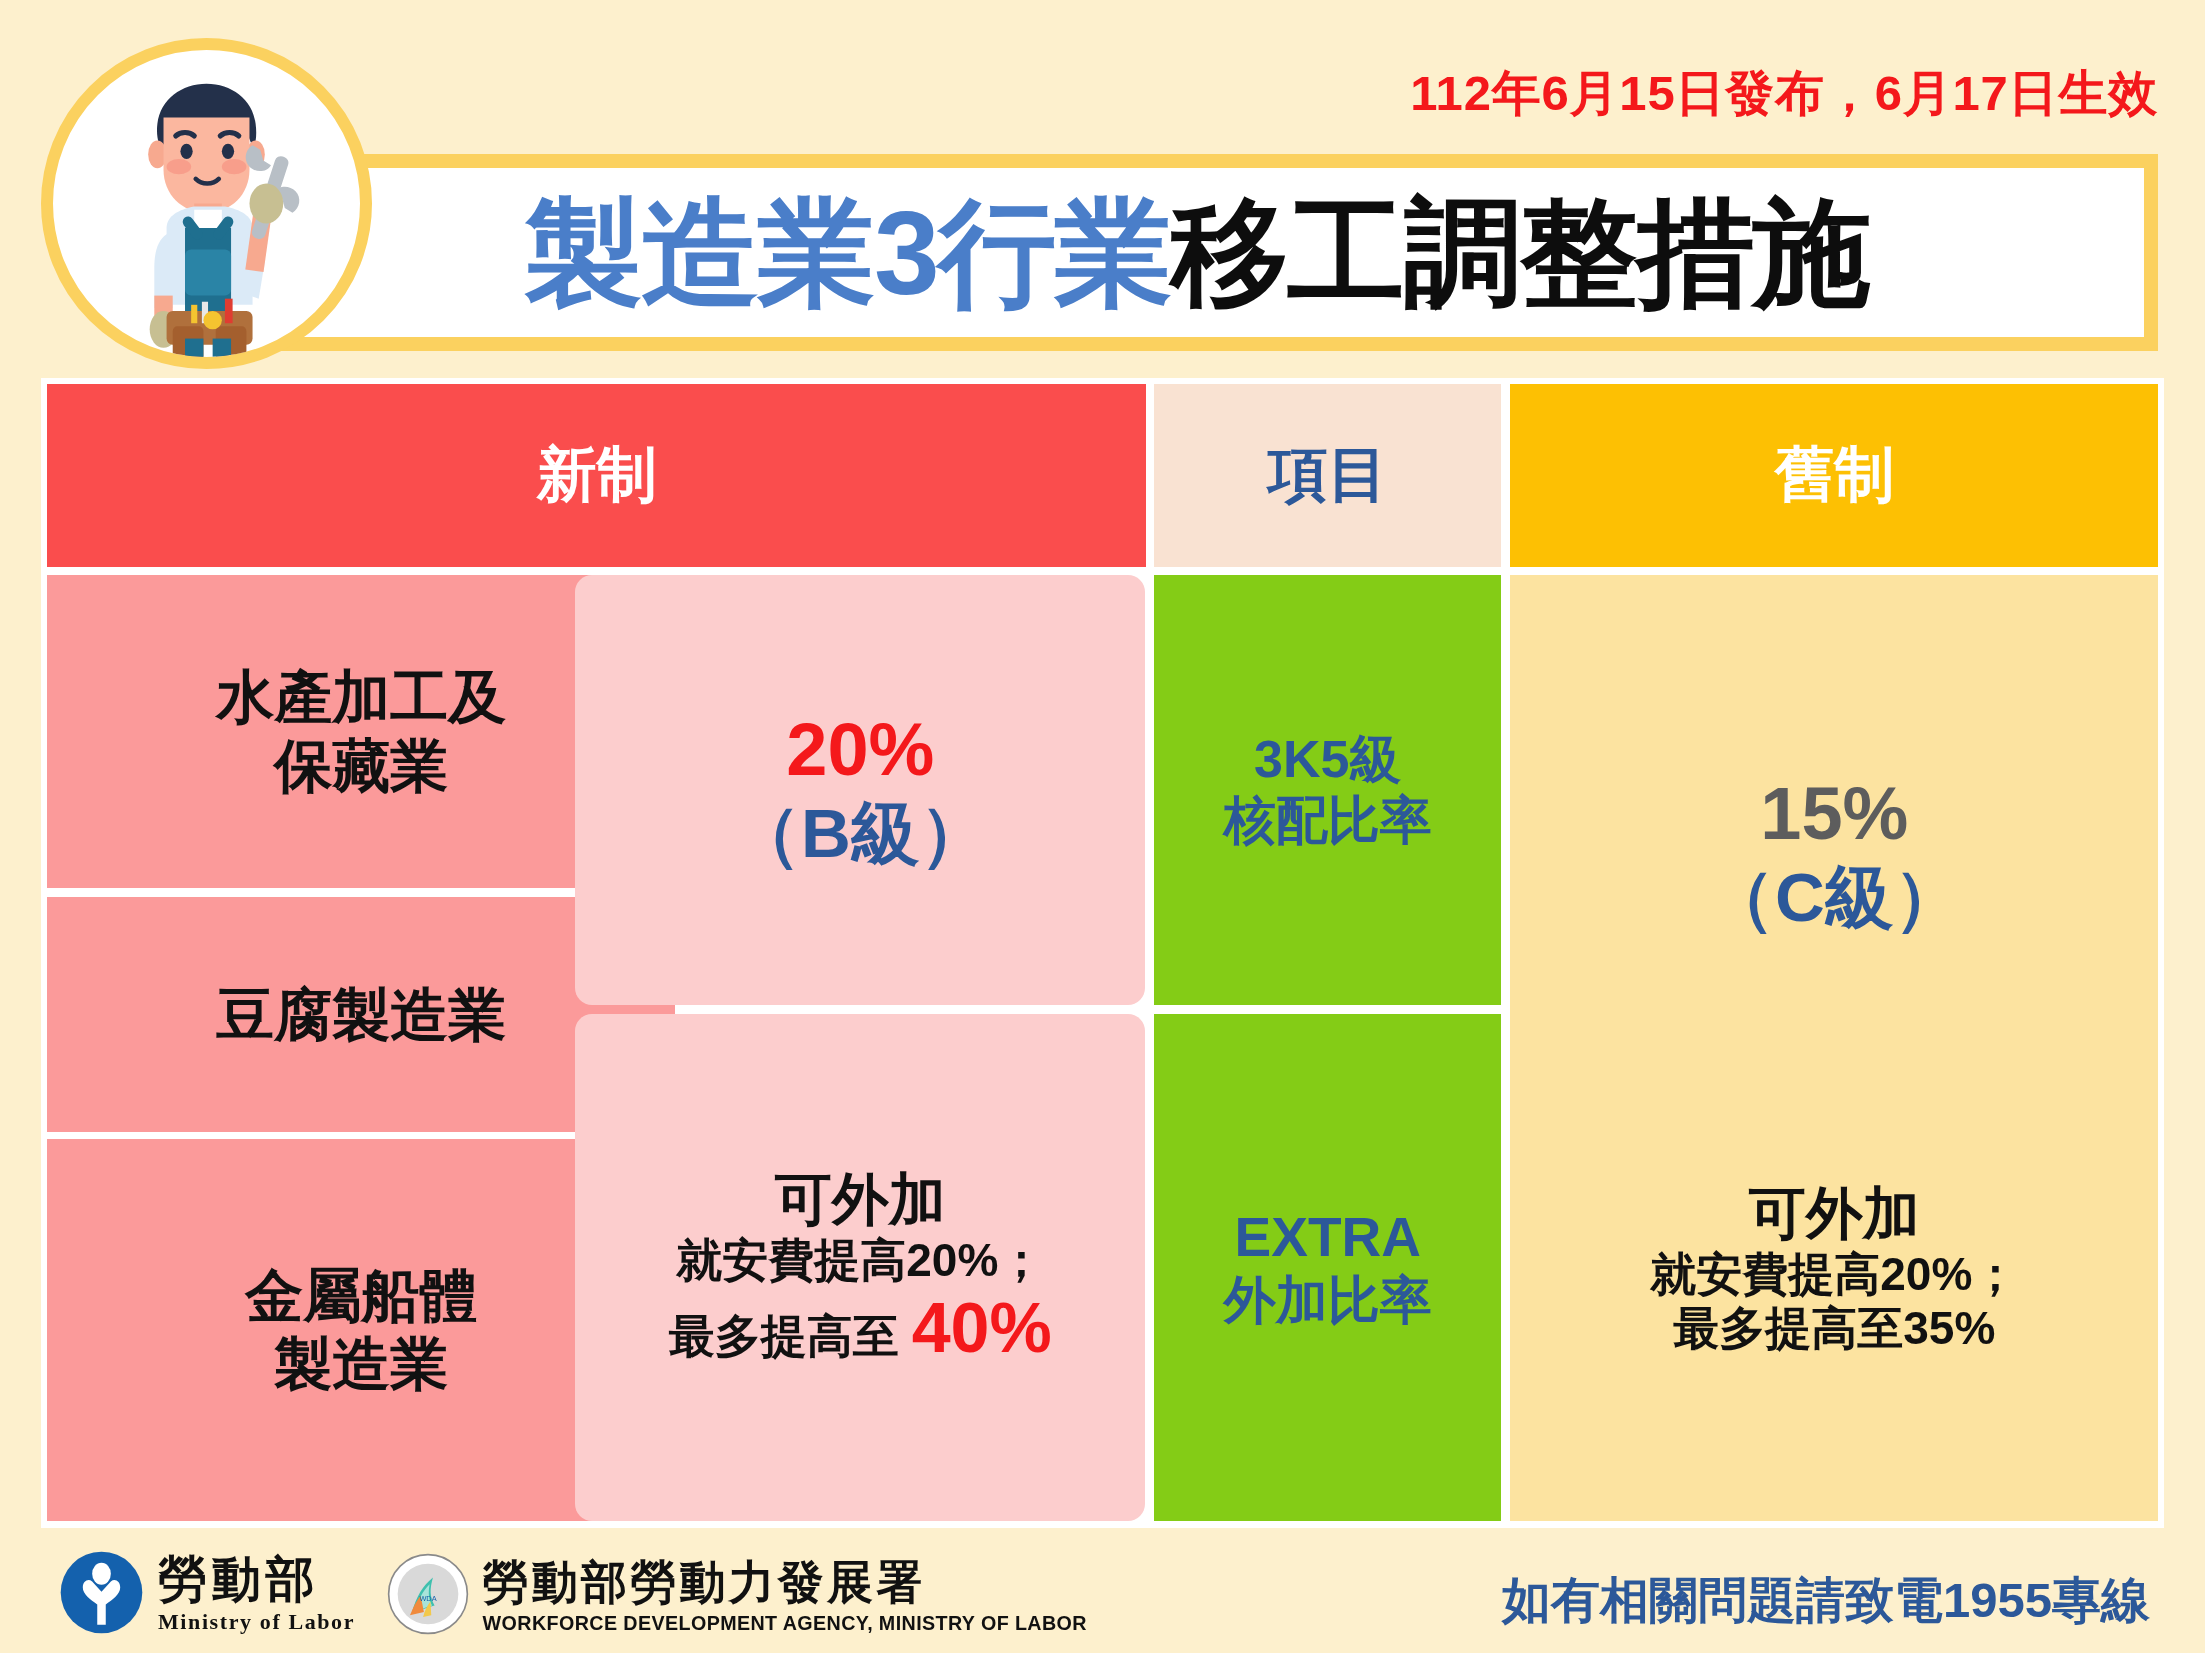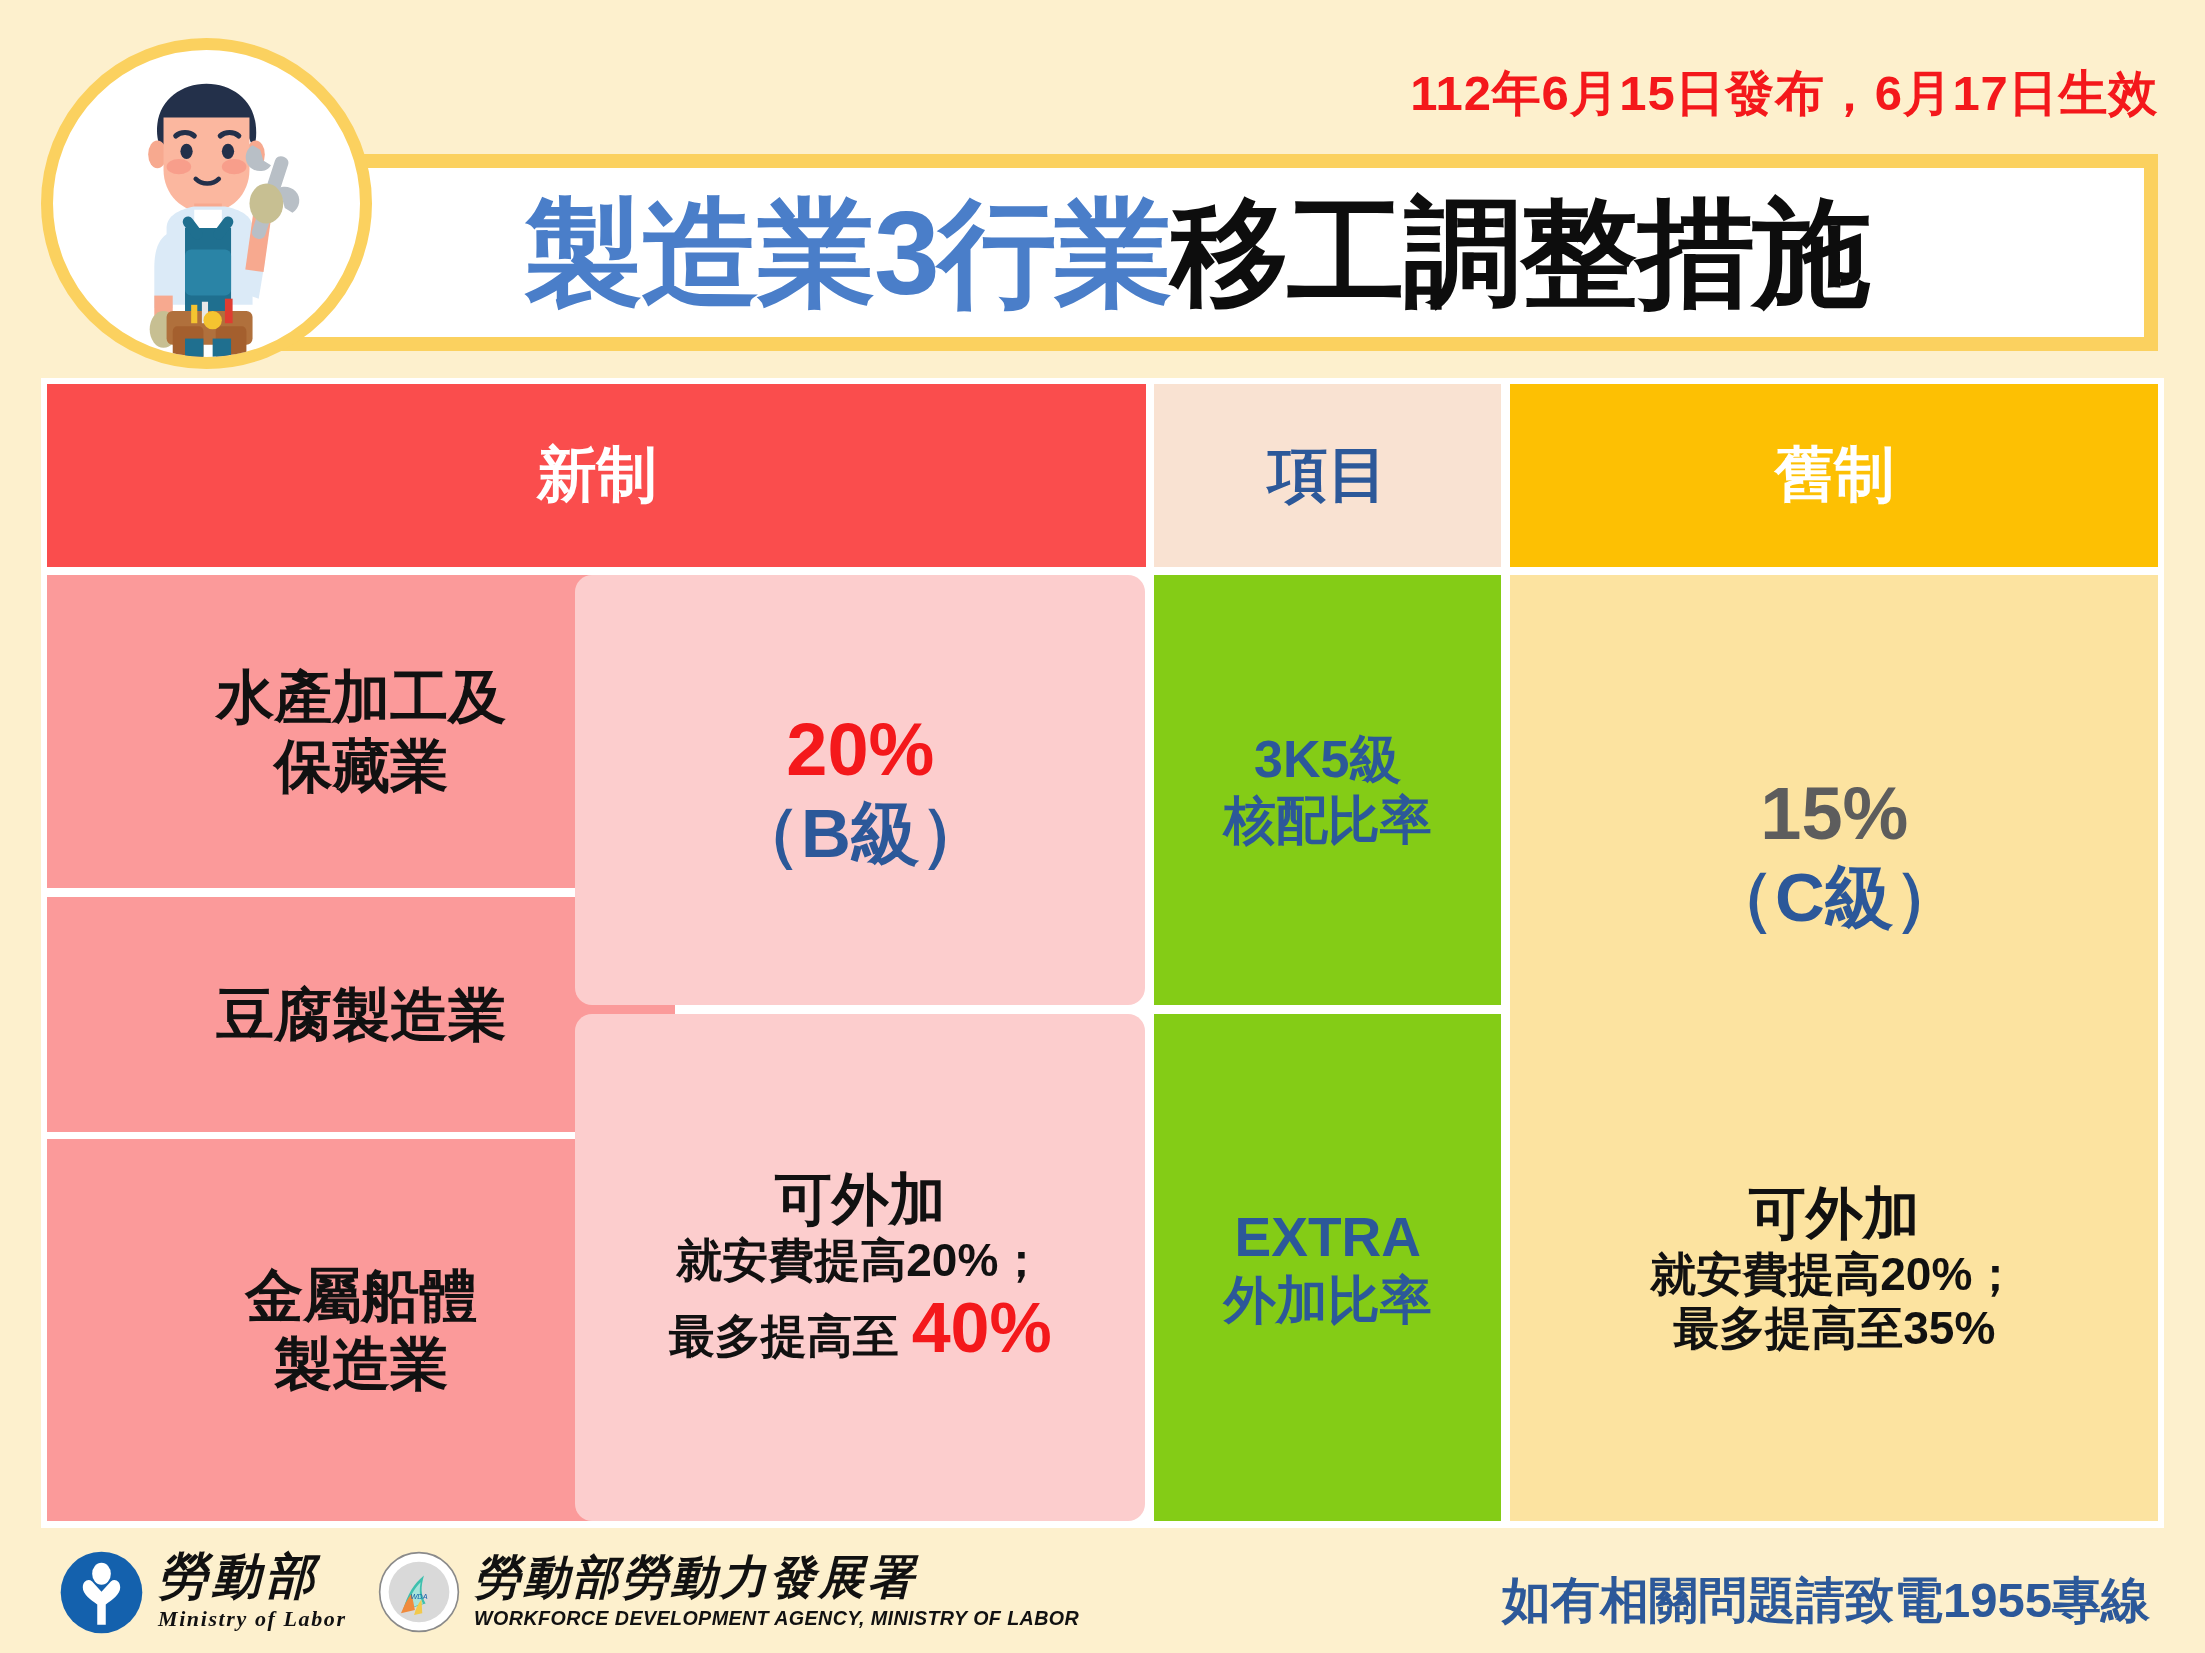--- a/index.html
+++ b/index.html
@@ -86,21 +86,21 @@
   .pct-grey{color:#5d5d5d;font-size:74px;font-weight:bold;}
   .grade-blue{color:#2c5899;font-size:69px;font-weight:bold;}
   .item-txt{font-size:52px;}
   .extra-txt{font-size:55px;}
   .note{font-size:46px;font-weight:bold;color:#111;}
   .note .big{font-size:57px;}
   .note .red40{color:#f4181b;font-size:70px;font-weight:bold;}
 
   
   .footer{position:absolute;left:0;top:1540px;width:2205px;height:114px;}
-  .logo-group{position:absolute;left:59px;top:9.5px;display:flex;align-items:center;font-style:italic;}
+  .logo-group{position:absolute;left:59px;top:9.5px;display:flex;align-items:flex-end;}
   .mol-mark{width:85px;height:85px;flex:0 0 auto;}
   .mol-text{margin-left:14px;}
   .mol-cn{font-size:49px;font-weight:bold;color:#111;letter-spacing:4.7px;line-height:1;}
   .mol-en{font-size:22px;font-weight:bold;color:#111;letter-spacing:1.6px;margin-top:4.7px;
            font-family:"Liberation Serif","DejaVu Serif",serif;}
   .wda-mark{width:82px;height:82px;flex:0 0 auto;margin-left:31.5px;}
   .wda-text{margin-left:14px;}
   .wda-cn{font-size:46px;font-weight:bold;color:#111;letter-spacing:3.2px;line-height:1;}
   .wda-en{font-size:19.7px;font-weight:bold;color:#111;letter-spacing:0.4px;margin-top:6.3px;}
   .hotline{

